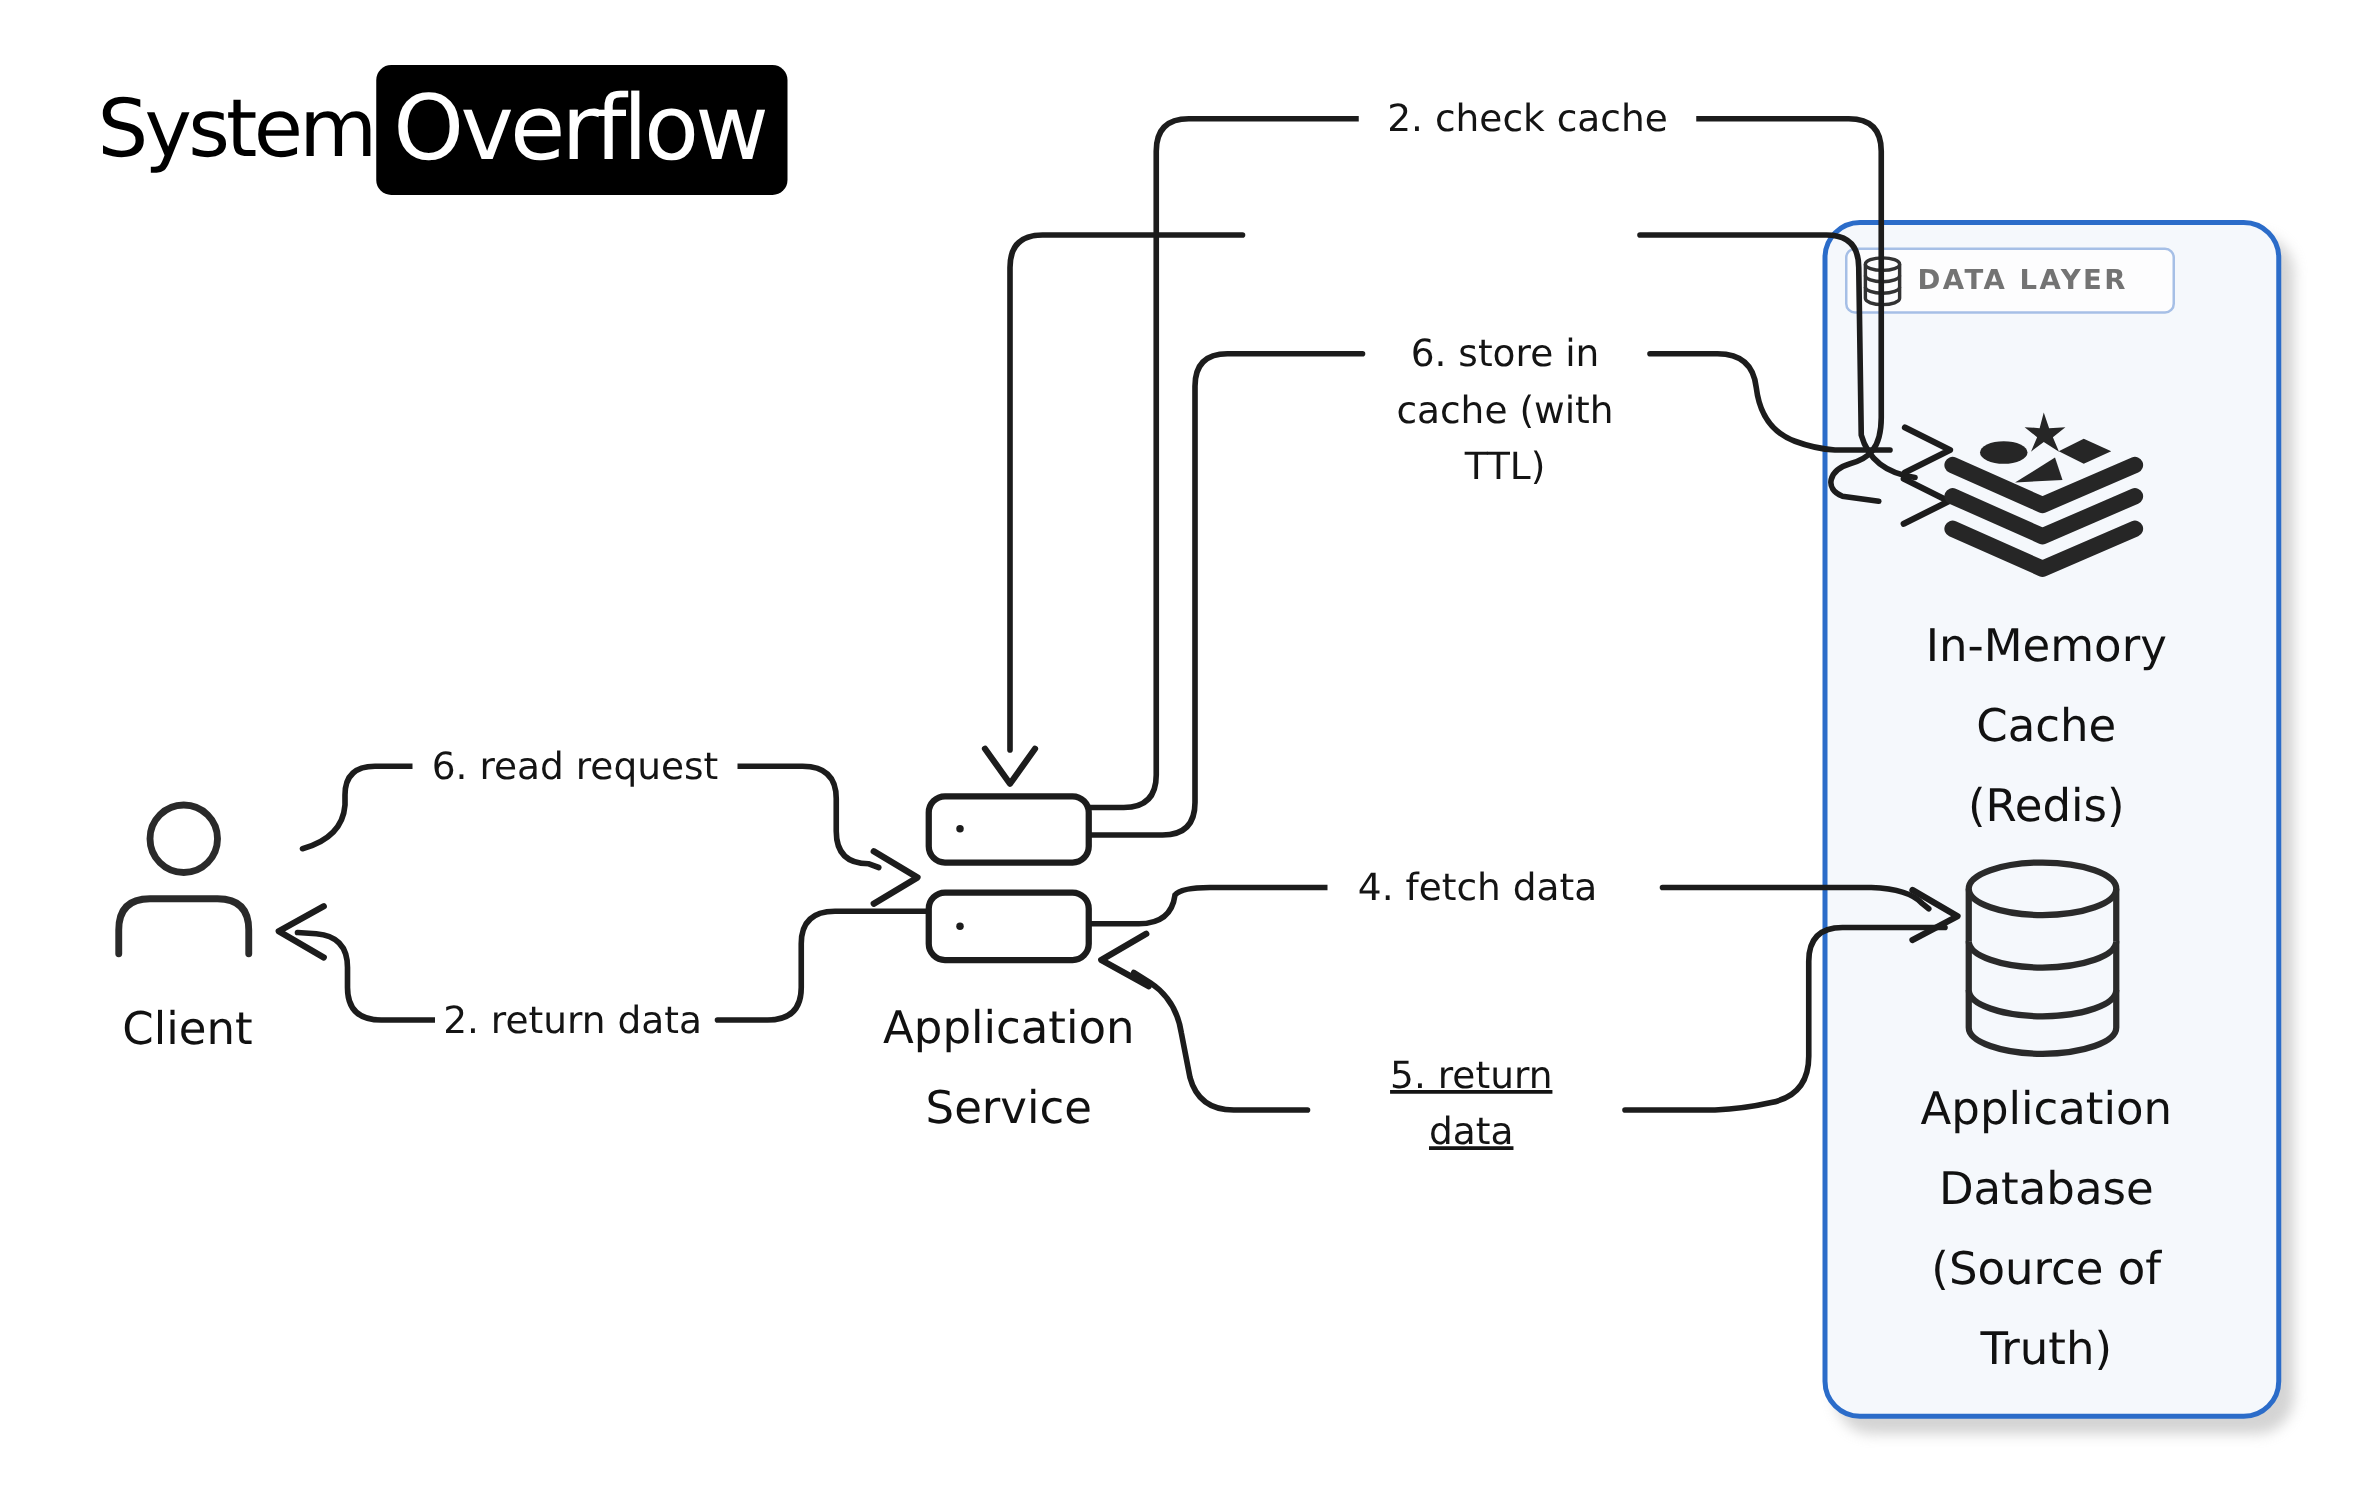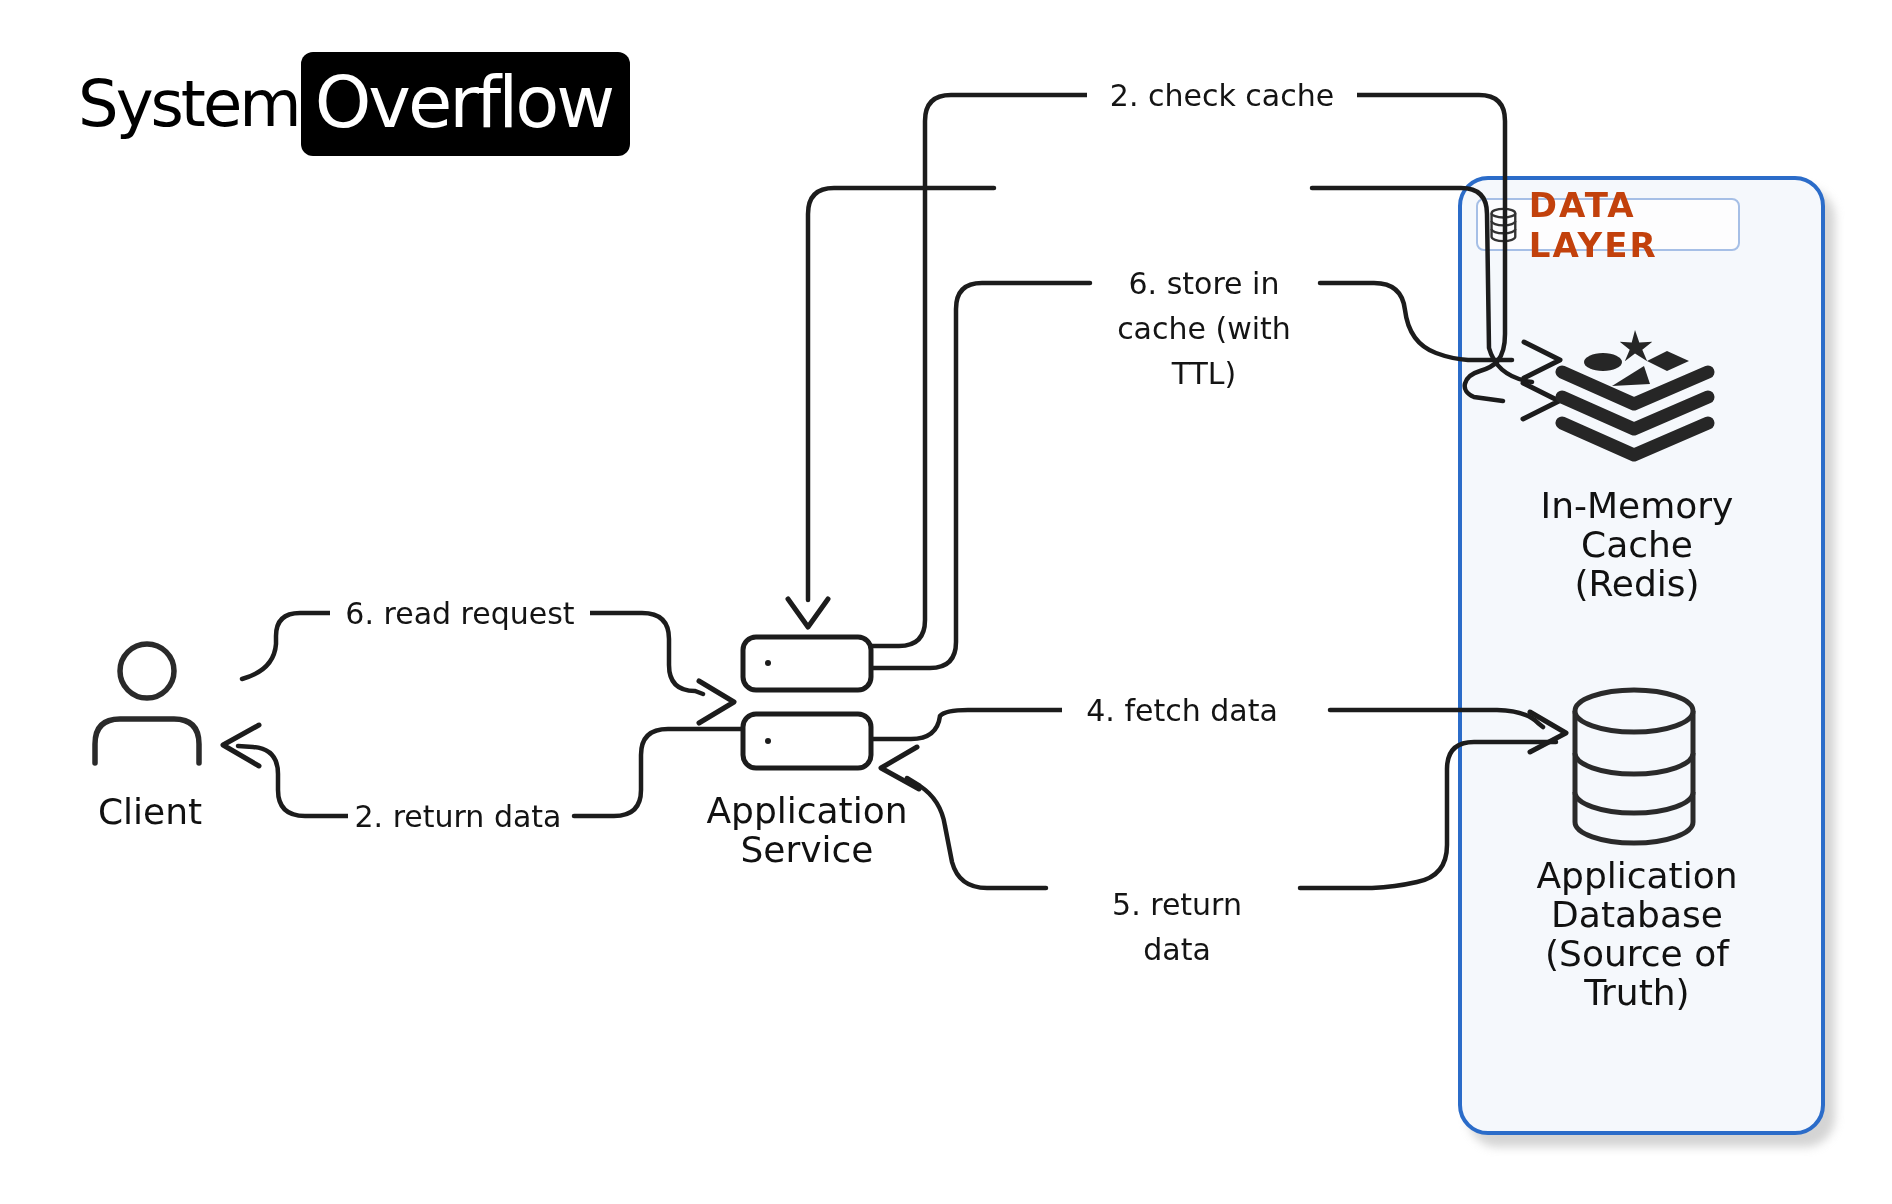--- a/index.html
+++ b/index.html
@@ -12,42 +12,42 @@
   .logo-b{font-size:72px;font-weight:normal;letter-spacing:-3px;color:#fff;background:#000;
           border-radius:12px;padding:8px 18px 12px 14px;margin-left:2px;}
 
   
   .panel{position:absolute;left:1458px;top:176px;width:359px;height:951px;
          border:4px solid #2b6cc9;border-radius:30px;background:#f5f8fc;
          box-shadow:10px 12px 10px rgba(160,160,160,.45);z-index:1;}
   .badge{position:absolute;left:14px;top:18px;width:264px;height:53px;
          border:2px solid #a6bfe6;border-radius:8px;background:#fdfdfe;
          display:flex;align-items:center;gap:12px;padding-left:12px;box-sizing:border-box;}
-  .badge span{font-size:34px;letter-spacing:2px;color:#c2410c;font-weight:600;}
+  .badge span{font-size:22px;letter-spacing:2px;color:#737373;font-weight:600;}
   .badge-icon{width:32px;height:42px;}
 
   
   .art{position:absolute;left:0;top:0;width:1892px;height:1204px;z-index:2;pointer-events:none;}
   .edge{stroke:#1c1c1c;stroke-width:4.5;fill:none;stroke-linecap:round;}
   .head{stroke:#1c1c1c;stroke-width:5;fill:none;stroke-linecap:round;stroke-linejoin:round;}
   .icon-stroke{stroke:#2a2a2a;stroke-width:5.5;fill:none;stroke-linecap:round;}
   .node-box{stroke:#1c1c1c;stroke-width:5;fill:#ffffff;}
   .redis-layer{stroke:#262626;stroke-width:13;fill:none;stroke-linejoin:round;stroke-linecap:round;}
   .redis-shape{fill:#262626;stroke:none;}
   .db{stroke:#2a2a2a;stroke-width:5;fill:#f5f8fc;}
 
   
   .edge-label{position:absolute;z-index:3;background:#ffffff;text-align:center;
               font-size:30px;line-height:45px;color:#141414;}
-  .node-label{position:absolute;z-index:3;text-align:center;font-size:36px;line-height:39px;color:#111;}
+  .node-label{position:absolute;z-index:3;text-align:center;font-size:36px;line-height:64px;color:#111;}
   .e1{left:330px;top:591px;width:260px;}
   .e2{left:1087px;top:73px;width:270px;}
   .e3{left:1000px;top:140px;width:300px;}
   .e4{left:1062px;top:688px;width:240px;}
-  .e5{left:1097px;top:882px;width:160px;}
+  .e5{left:1097px;top:838px;width:160px;text-decoration:underline;}
   .e6{left:1099px;top:261px;width:210px;}
   .e7{left:348px;top:794px;width:220px;}
   .lbl-client{left:75px;top:792px;width:150px;}
   .lbl-app{left:687px;top:791px;width:240px;}
   .lbl-cache{left:1532px;top:486px;width:210px;}
   .lbl-db{left:1532px;top:856px;width:210px;}
 </style>
 </head>
 <body>
 

